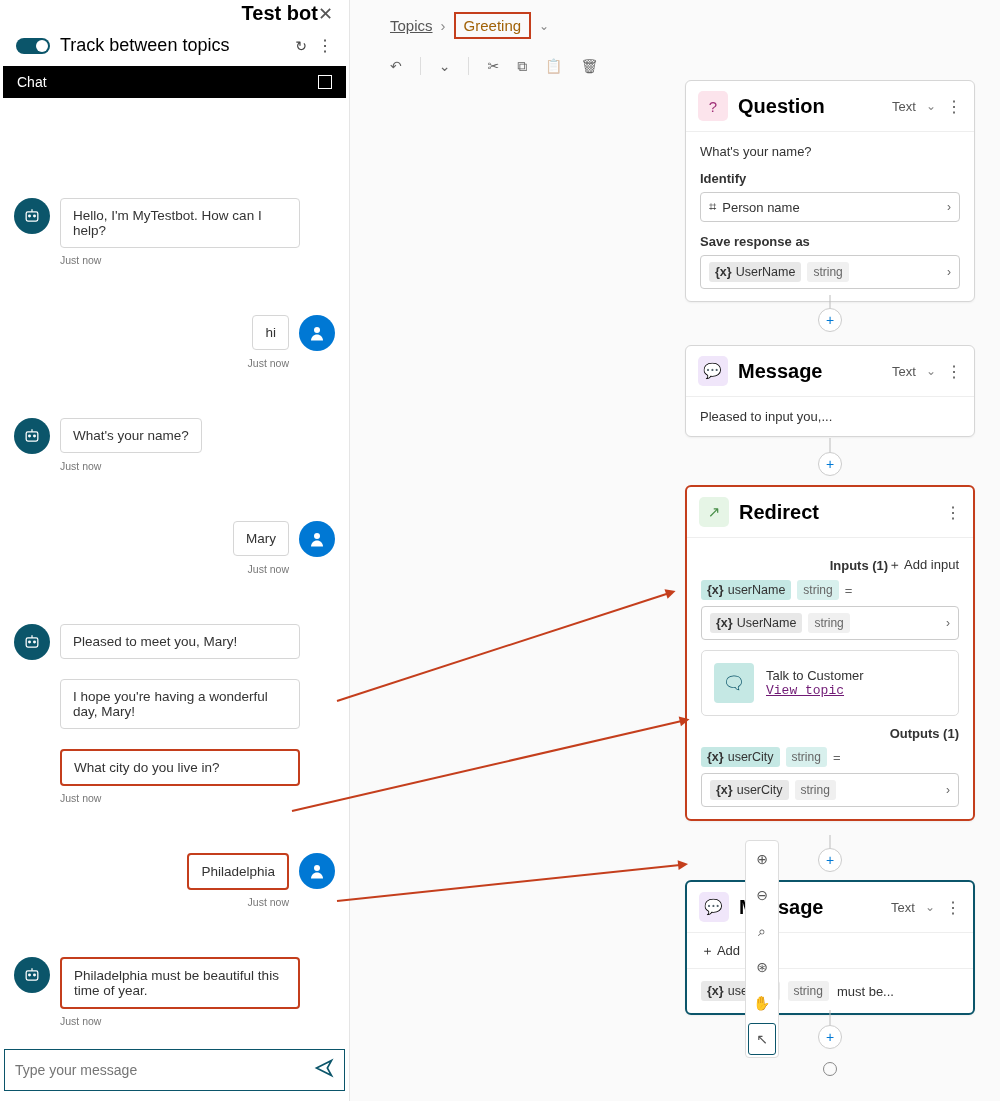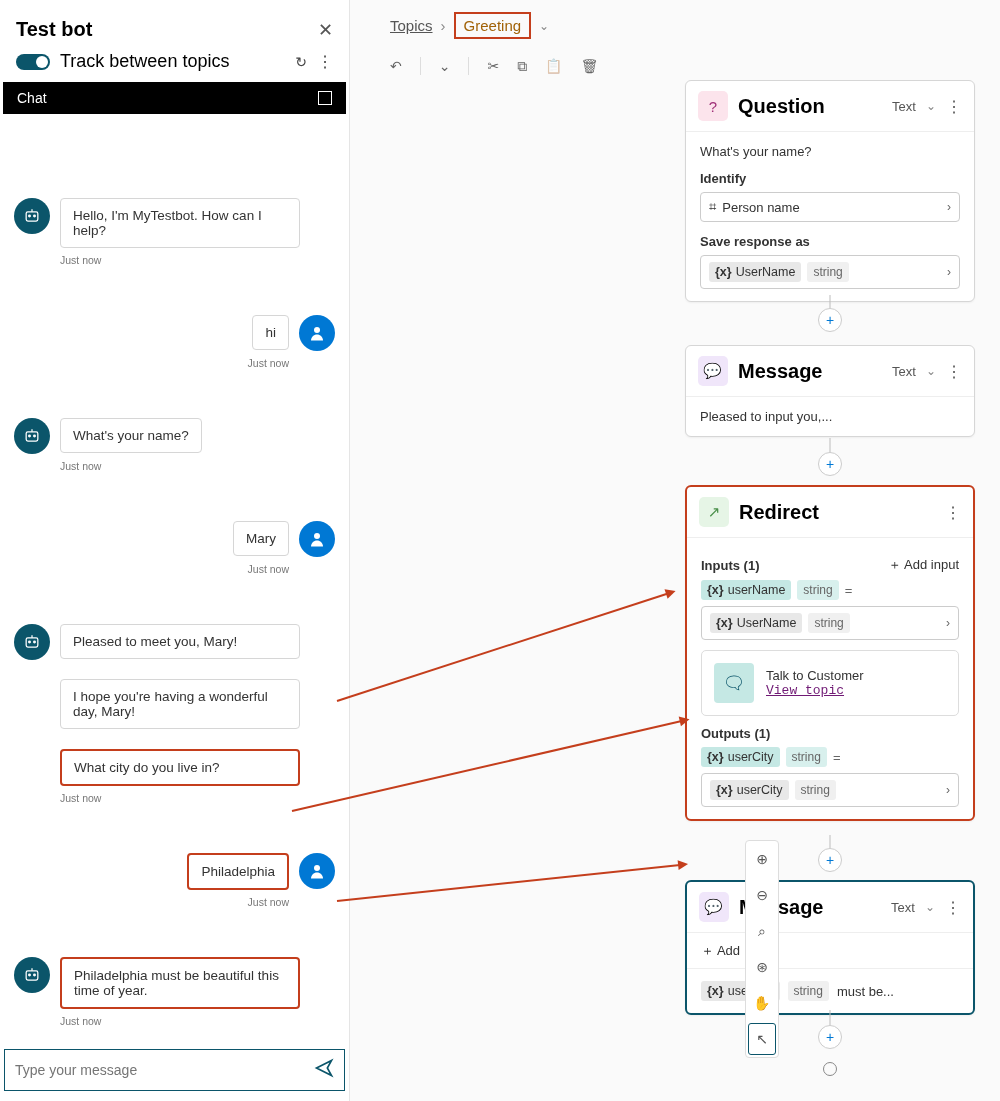--- a/index.html
+++ b/index.html
@@ -1,20 +1,20 @@
 <!DOCTYPE html>
 <html><head>
 <meta charset="utf-8">
 <style>
 * { box-sizing: border-box; margin: 0; padding: 0; font-family: "Segoe UI", sans-serif; }
 body { width: 1000px; height: 1101px; display: flex; background: #fff; position: relative; overflow: hidden; }
 
 
 .panel-left { width: 350px; border-right: 1px solid #e5e5e5; display: flex; flex-direction: column; }
-.pl-header { display: flex; align-items: center; padding: 18px 16px 10px; }
+.pl-header { display: flex; align-items: center; padding: 2px 16px 10px; text-align: right; }
 .pl-title { font-size: 20px; font-weight: 600; flex: 1; }
 .close-x { font-size: 18px; color: #555; cursor: pointer; }
 .pl-toolbar { display: flex; align-items: center; padding: 0 16px 10px; gap: 10px; }
 .toggle { width: 34px; height: 16px; background: #0b556a; border-radius: 10px; position: relative; cursor: pointer; }
 .toggle::after { content: ""; position: absolute; width: 12px; height: 12px; background: #fff; border-radius: 50%; top: 2px; right: 2px; }
 .track-label { font-size: 18px; flex: 1; }
 .reload-icon { font-size: 14px; color: #444; cursor: pointer; }
 .more-dots { font-size: 16px; color: #444; cursor: pointer; }
 .chat-tab { background: #000000; color: #fff; padding: 8px 14px; display: flex; align-items: center; justify-content: space-between; font-size: 14px; margin: 0 3px; }
 .flag-icon { width: 14px; height: 14px; border: 1.5px solid #fff; position: relative; }
@@ -60,21 +60,21 @@
 .fld .arrow { margin-left: auto; font-size: 12px; color: #666; }
 .varbox { display: inline-flex; align-items: center; gap: 4px; background: #e8e8e8; border-radius: 3px; padding: 3px 6px; font-size: 12.5px; }
 .varbox.green { background: #c5e8e4; }
 .vartype { background: #f0f0f0; padding: 3px 6px; border-radius: 3px; font-size: 12px; color: #666; }
 .vartype.green { background: #d8f0ed; }
 
 .plus { position: absolute; width: 24px; height: 24px; border-radius: 50%; background: #fff; border: 1px solid #ccc; display: flex; align-items: center; justify-content: center; color: #0078d4; font-size: 14px; cursor: pointer; left: 50%; transform: translateX(-50%); }
 .vline { position: absolute; width: 1px; background: #bbb; left: 50%; transform: translateX(-50%); }
 
 .redirect-node .node-body { padding: 12px 14px; }
-.io-hd { display: flex; justify-content: space-between; align-items: center; font-weight: 600; font-size: 13px; margin: 6px 0; }
+.io-hd { display: flex; justify-content: flex-end; align-items: center; font-weight: 600; font-size: 13px; margin: 6px 0; }
 .add-input { font-weight: 400; font-size: 13px; color: #333; cursor: pointer; }
 .varrow { display: flex; align-items: center; gap: 6px; margin-bottom: 6px; }
 .eqs { color: #666; }
 .talk-box { border: 1px solid #ddd; border-radius: 5px; padding: 12px; display: flex; gap: 12px; align-items: center; margin: 10px 0; }
 .talk-ic { width: 40px; height: 40px; background: #c5e8e4; border-radius: 4px; display: flex; align-items: center; justify-content: center; color: #0b556a; font-size: 18px; }
 .talk-txt { font-size: 13px; }
 .talk-link { color: #701a75; text-decoration: underline; font-size: 13px; cursor: pointer; font-family: Liberation Mono, monospace; }
 
 .msg2 { border: 2px solid #0b556a; }
 .addlbl { font-size: 13px; color: #333; cursor: pointer; }

